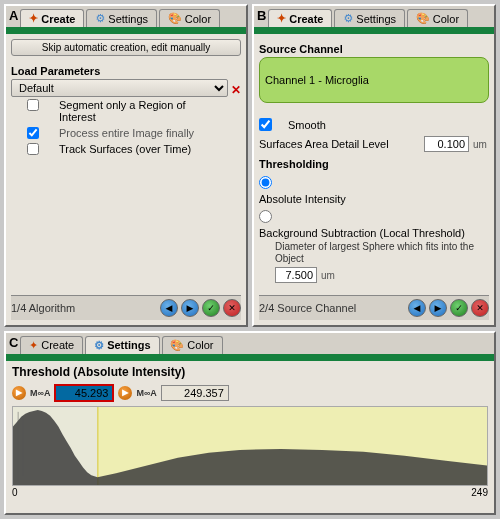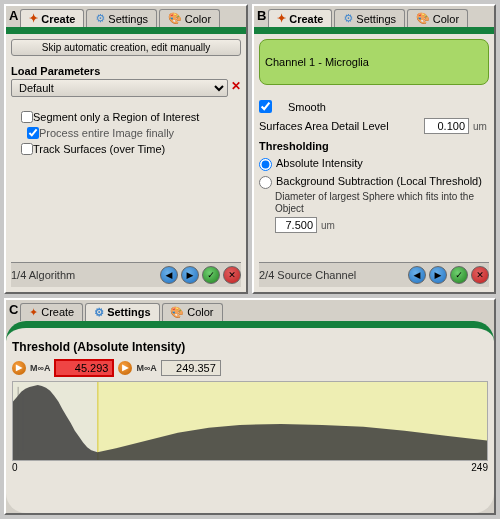--- a/index.html
+++ b/index.html
@@ -105,23 +105,23 @@
     
     .section-label {
       font-weight: bold;
       margin: 4px 0 2px 0;
       font-size: 11px;
     }
 
     
     .dropdown-row {
       display: flex;
-      align-items: flex-start;
+      align-items: flex-end;
       gap: 3px;
-      margin-bottom: 12px;
+      margin-bottom: 0;
     }
 
     .dropdown {
       flex: 1;
       background: linear-gradient(to bottom, #f0ece4, #d8d4cc);
       border: 1px solid #888;
       border-radius: 2px;
       padding: 1px 3px;
       font-size: 11px;
       height: 18px;
@@ -132,23 +132,23 @@
       border: none;
       cursor: pointer;
       color: #cc0000;
       font-size: 12px;
       font-weight: bold;
     }
 
     
     .checkbox-row {
       display: flex;
-      align-items: flex-end;
-      gap: 0;
-      margin: 2px 10px;
+      align-items: flex-start;
+      gap: 20px;
+      margin: 2px 16px;
       font-size: 11px;
     }
 
     .checkbox-row.indented {
       margin-left: 16px;
     }
 
     .checkbox-row input[type="checkbox"] {
       width: 12px;
       height: 12px;
@@ -241,20 +241,21 @@
       font-weight: bold;
       margin: 4px 0 3px 0;
     }
 
     .radio-row {
       display: flex;
       align-items: flex-start;
       gap: 4px;
       margin: 2px 0;
       font-size: 11px;
+      flex-direction: column;
     }
 
     .radio-row input[type="radio"] {
       margin-top: 1px;
     }
 
     .indented-text {
       margin-left: 16px;
       font-size: 10px;
       color: #333;
@@ -265,52 +266,51 @@
     .panel-c {
       grid-column: 1 / 3;
       background: #d4d0c8;
       border: 2px solid #fff;
       border-right-color: #666;
       border-bottom-color: #666;
       position: relative;
     }
 
     .panel-c .tab-content {
-      padding: 12px 6px;
-      border-radius: 20px;
+      padding: 4px 6px;
     }
 
     .threshold-title {
       font-weight: bold;
       font-size: 12px;
       margin-bottom: 5px;
     }
 
     .threshold-controls {
       display: flex;
       align-items: center;
       gap: 4px;
       margin-bottom: 4px;
     }
 
     .threshold-input {
-      background: #ef4444;
+      background: #0369a1;
       border: 2px solid #cc0000;
       padding: 1px 4px;
       font-size: 11px;
       width: 60px;
       text-align: right;
     }
 
     .threshold-input-right {
       background: #e8e4d8;
       border: 1px solid #888;
       padding: 1px 4px;
       font-size: 11px;
-      width: 60px;
+      width: 68px;
       text-align: right;
     }
 
     
     .histogram-container {
       position: relative;
       background: #f8f8e8;
       border: 1px solid #aaa;
       height: 80px;
       width: 100%;
@@ -452,20 +452,21 @@
           <span>Settings</span>
         </div>
         <div class="tab">
           <span class="color-icon">🎨</span>
           <span>Color</span>
         </div>
       </div>
 
       <div class="tab-content" style="flex:1; display:flex; flex-direction:column;">
 
+        <div class="section-label">Source Channel</div>
         <div class="source-channel-box">Channel 1 - Microglia</div>
 
         <div class="smooth-row">
           <input type="checkbox" checked="" style="">
           <span>Smooth</span>
         </div>
         <div class="field-row">
           <span class="field-label">Surfaces Area Detail Level</span>
           <input class="field-value" type="text" value="0.100" style="">
           <span class="field-unit">um</span>

